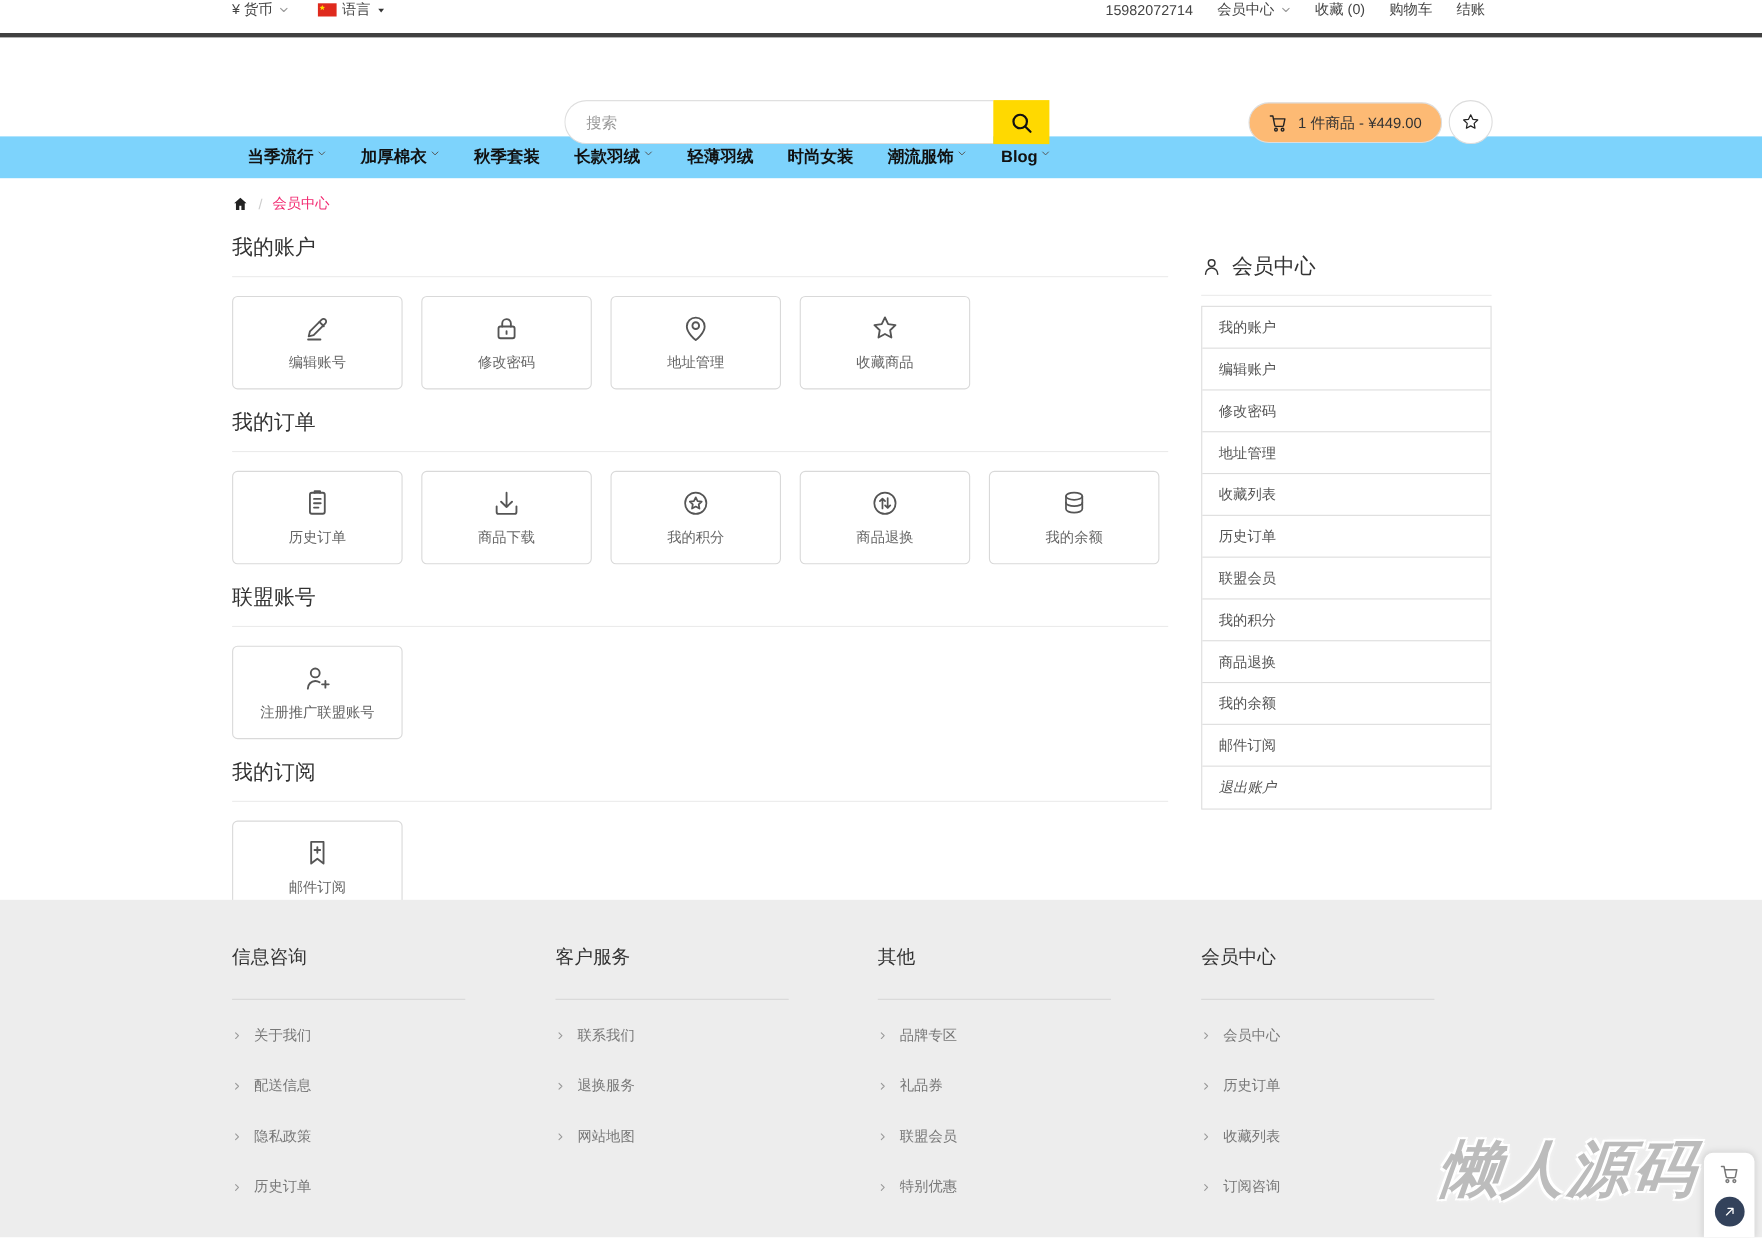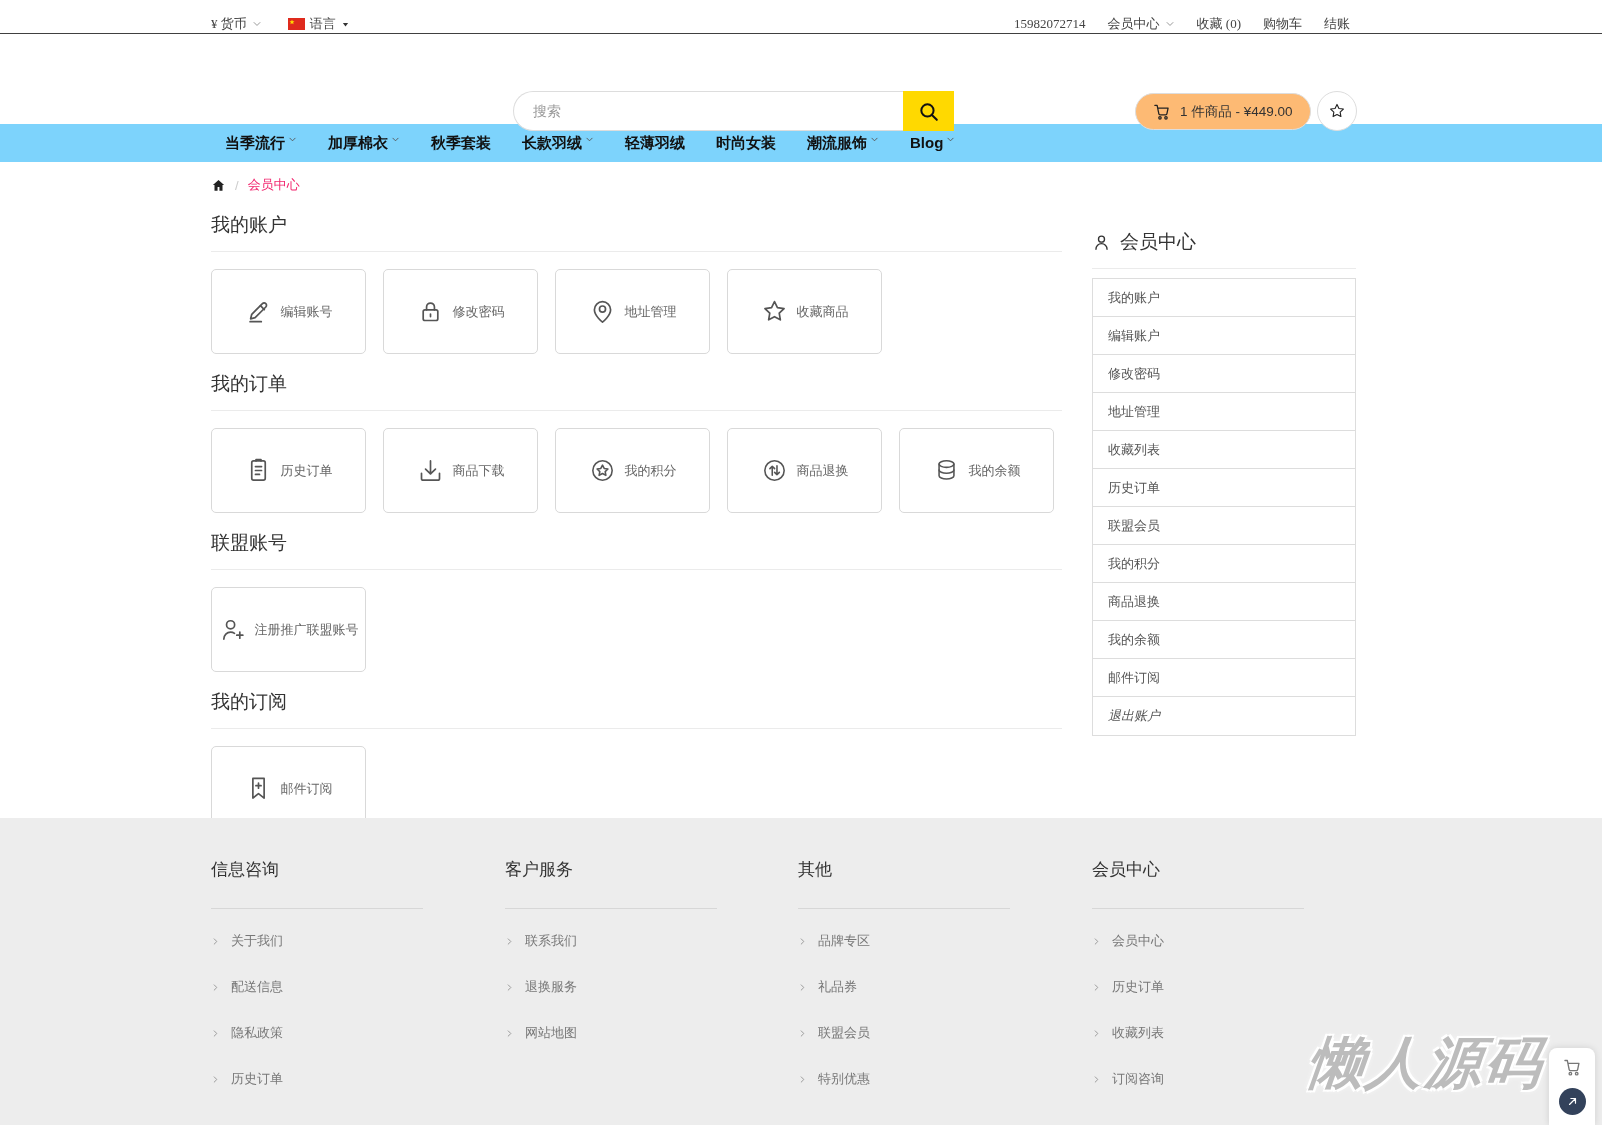--- a/index.html
+++ b/index.html
@@ -5,23 +5,23 @@
   * { box-sizing: border-box; margin: 0; padding: 0; }
   html,body { width: 1602px; height: 1125px; }
   body {
     font-family: "Liberation Sans", "DejaVu Sans", sans-serif;
     background: #fff; color: #333; position: relative; overflow: hidden;
   }
   .ic { display: inline-block; vertical-align: middle; flex: none; }
 
   
   .topbar {
-    height: 34px; border-bottom: 1px solid #404040;
-    display: flex; align-items: flex-end; justify-content: space-between;
-    padding: 0 252px 0 211px; font-size: 13px; color: #444; font-family: Liberation Serif, serif;
+    height: 34px; border-bottom: 4px solid #404040;
+    display: flex; align-items: flex-start; justify-content: space-between;
+    padding: 0 252px 0 211px; font-size: 13px; color: #444;
   }
   .topbar-left, .topbar-right { display: flex; align-items: center; }
   .topbar-left > * { margin-right: 26px; }
   .topbar-right > * { margin-left: 22px; }
   .tb-item { display: flex; align-items: center; gap: 5px; cursor: pointer; color: #444; }
   .tb-static { cursor: default; }
   .chev-sm { width: 10px; height: 10px; color: #999; }
   .tri { width: 9px; height: 9px; color: #333; }
   .flag { width: 17px; height: 12px; background: #df2a1d; display: inline-flex; position: relative; }
   .flag svg { position: absolute; left: 1px; top: 1px; width: 6px; height: 6px; color: #ffde00; }
@@ -77,21 +77,21 @@
   .cols { position: relative; }
   .main-col { margin-left: 211px; width: 851px; }
   .section-title {
     font-size: 19px; font-weight: 400; color: #333;
     padding-bottom: 13px; border-bottom: 1px solid #ebebeb; margin-top: 17px;
   }
   .card-row { display: flex; gap: 17px; margin-top: 17px; margin-bottom: 4px; }
   .card {
     width: 155px; height: 85px; border: 1px solid #d9d9d9; border-radius: 5px;
     background: #fff; cursor: pointer;
-    display: flex; flex-direction: row; align-items: center; justify-content: center; gap: 9px;
+    display: flex; flex-direction: column; align-items: center; justify-content: center; gap: 9px;
   }
   .card .ic { width: 27px; height: 27px; color: #555; }
   .card-label { font-size: 13px; color: #666; white-space: nowrap; }
 
   .side-col { position: absolute; left: 1092px; top: 0; width: 264px; }
   .side-title {
     font-size: 19px; font-weight: 400; color: #333;
     display: flex; align-items: center; gap: 9px;
     padding: 17px 0 13px; border-bottom: 1px solid #ebebeb;
   }

